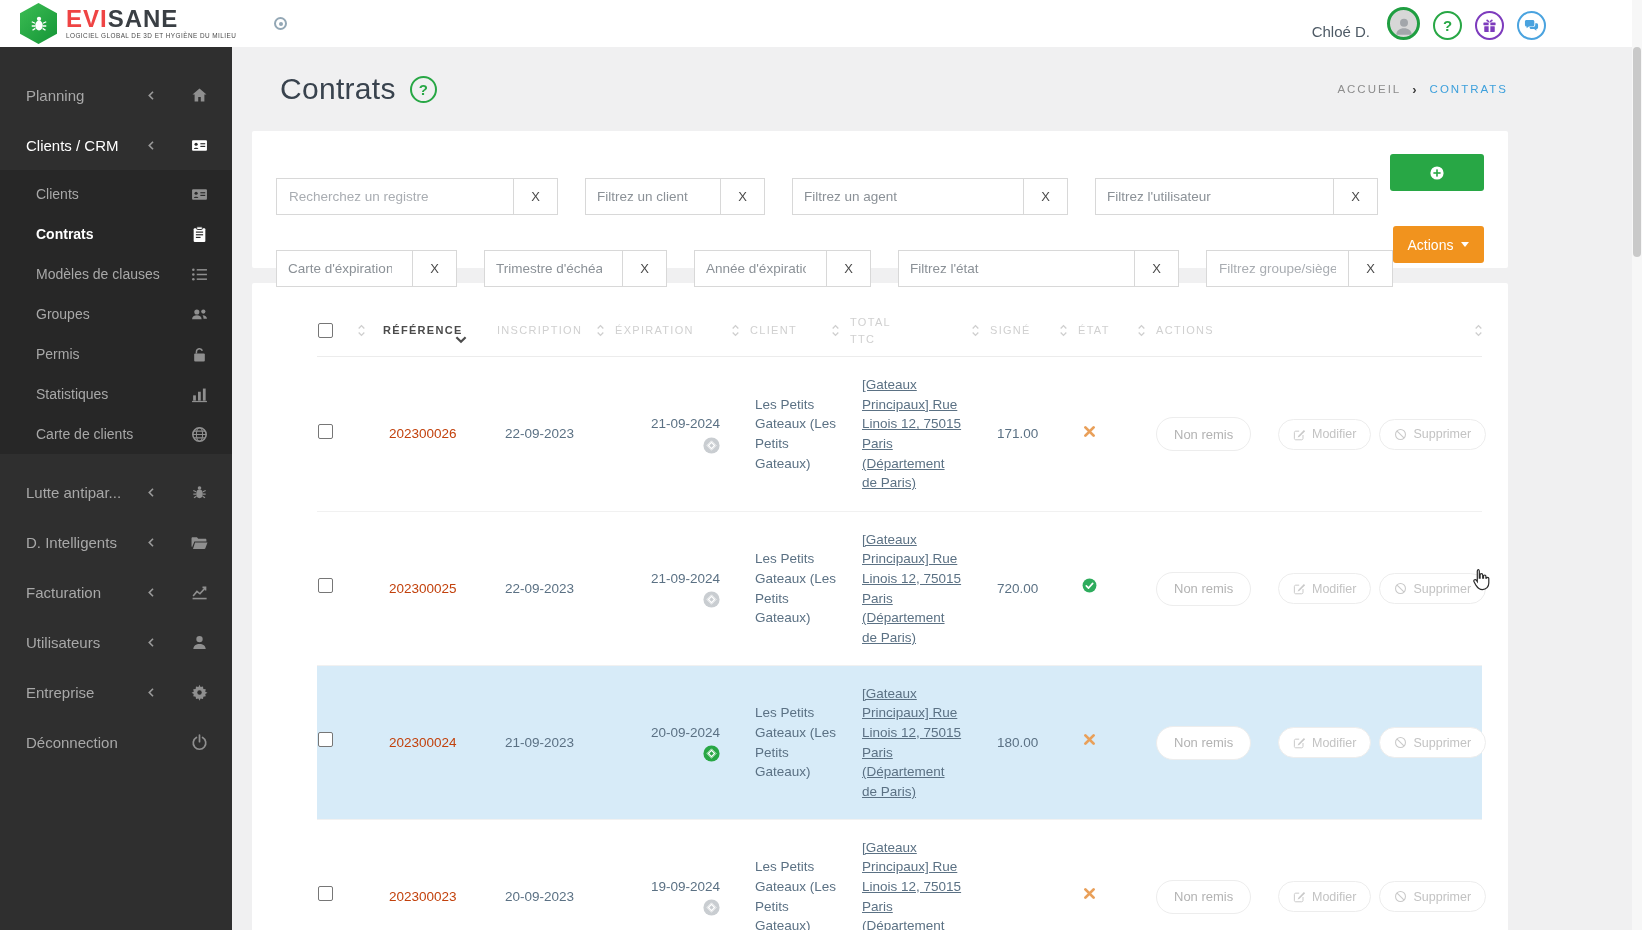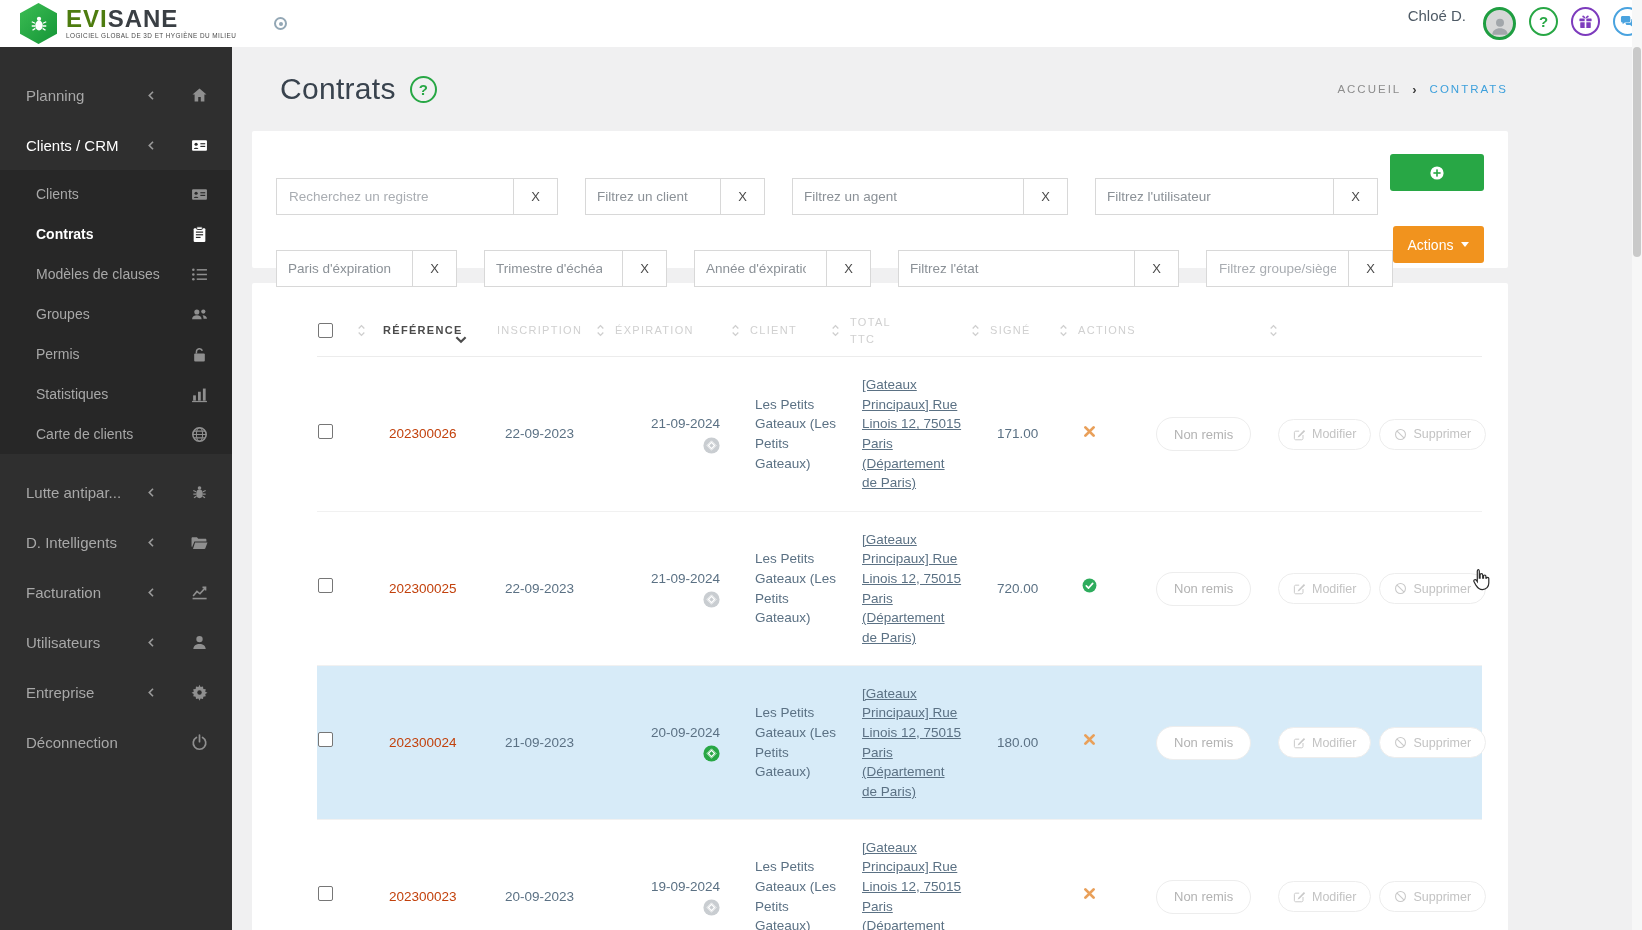--- a/index.html
+++ b/index.html
@@ -14,26 +14,26 @@
   svg { display:block; }
 
   
   .topbar { position:absolute; top:0; left:0; right:0; height:47px; background:#fff;
             display:flex; align-items:center; padding-left:20px; z-index:6; }
   .brand { display:flex; align-items:center; gap:9px; }
   .hex { width:37px; height:41px; clip-path:polygon(50% 0,100% 25%,100% 75%,50% 100%,0 75%,0 25%);
          background:linear-gradient(135deg,#3cbd53,#149537); display:flex; align-items:center; justify-content:center; }
   .brand-text { display:flex; flex-direction:column; line-height:1; }
   .brand-line { font-size:24px; font-weight:700; letter-spacing:1px; color:#3a3f44; }
-  .brand-line .evi { color:#4d7c0f; }
+  .brand-line .evi { color:#ef4444; }
   .brand-tagline { font-size:6.4px; letter-spacing:0.45px; color:#4a4a4a; margin-top:2px; white-space:nowrap; }
   .tb-toggle { margin-left:38px; width:13px; height:13px; border-radius:50%; border:2px solid #93a7b5;
                display:flex; align-items:center; justify-content:center; cursor:pointer; }
   .tb-toggle::after { content:""; width:4px; height:4px; border-radius:50%; background:#93a7b5; }
-  .user { margin-left:auto; display:flex; align-items:flex-start; gap:13px; }
+  .user { margin-left:auto; display:flex; align-items:flex-end; gap:13px; padding-right:96px; }
   .user-name { font-size:15px; color:#4e5a65; margin-right:4px; }
   .circ { width:29px; height:29px; border-radius:50%; border:2px solid; display:flex; align-items:center;
           justify-content:center; background:#fff; cursor:pointer; }
   .circ-avatar { width:33px; height:33px; border:3px solid #1f9e41; background:#d7d7d7; overflow:hidden;
                  align-items:flex-end; }
   .circ-help { border-color:var(--green); color:var(--green); font-weight:700; font-size:15px; }
   .circ-gift { border-color:#7d3bbd; color:#7d3bbd; }
   .circ-chat { border-color:#4aa3df; color:#4aa3df; }
 
   
@@ -427,21 +427,21 @@
               <rect x="7.2" y="4.4" width="1.6" height="7.2" fill="#28a745"></rect>
               <rect x="4.4" y="7.2" width="7.2" height="1.6" fill="#28a745"></rect>
             </svg>
         </span>
       </button>
     </div>
     <div class="f-row">
       <div class="fgroups">
           <div class="fgroup">
             <div class="ffield fselect" style="width: 135px;">
-              <span class="flabel">Paris d'éxpiration</span>
+              <span class="flabel">Carte d'éxpiration</span>
               <span class="ddcaret"></span>
             </div>
             <button class="fclear">X</button>
           </div>
           <div class="fgroup">
             <div class="ffield fselect" style="width: 137px;">
               <span class="flabel">Trimestre d'échéance</span>
               <span class="ddcaret"></span>
             </div>
             <button class="fclear">X</button>
@@ -524,20 +524,29 @@
           <span class="hlabel">TOTAL TTC</span>
           <span class="sort">
             <svg viewBox="0 0 10 17" fill="none" stroke="currentColor" stroke-width="1.5">
               <path d="M1.8 6.2 5 3l3.2 3.2"></path>
               <path d="M1.8 10.8 5 14l3.2-3.2"></path>
             </svg>
           </span>
         </div>
         <div class="hcell h-signe">
           <span class="hlabel">SIGNÉ</span>
+          <span class="sort">
+            <svg viewBox="0 0 10 17" fill="none" stroke="currentColor" stroke-width="1.5">
+              <path d="M1.8 6.2 5 3l3.2 3.2"></path>
+              <path d="M1.8 10.8 5 14l3.2-3.2"></path>
+            </svg>
+          </span>
+        </div>
+        <div class="hcell h-etat">
+          <span class="hlabel">ÉTAT</span>
           <span class="sort">
             <svg viewBox="0 0 10 17" fill="none" stroke="currentColor" stroke-width="1.5">
               <path d="M1.8 6.2 5 3l3.2 3.2"></path>
               <path d="M1.8 10.8 5 14l3.2-3.2"></path>
             </svg>
           </span>
         </div>
         <div class="hcell h-actions">
           <span class="hlabel">ACTIONS</span>
         </div>

